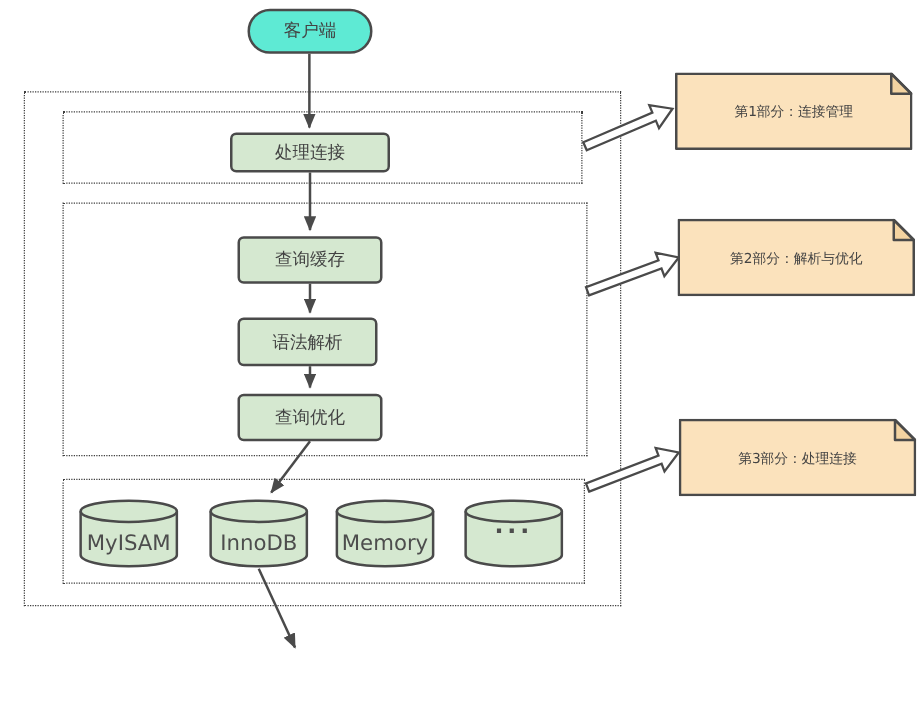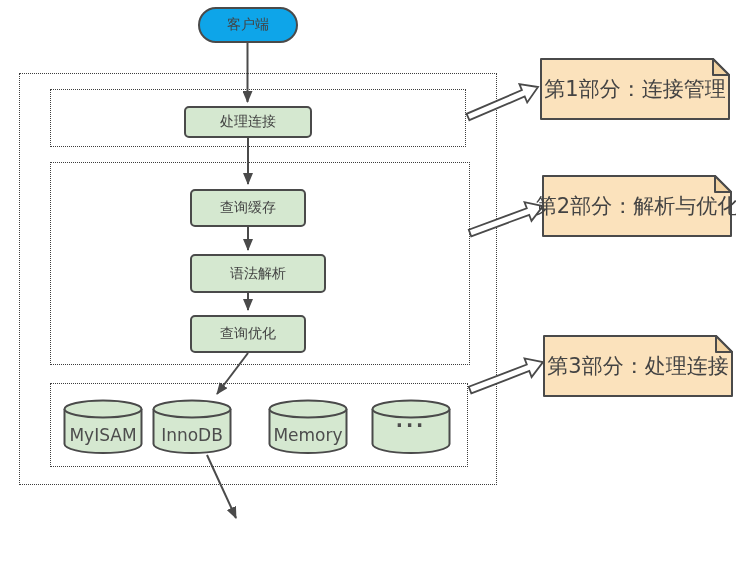--- a/index.html
+++ b/index.html
@@ -15,48 +15,48 @@
   #sec2      { left:50px;  top:162px; width:420px; height:203px; }
   #sec3      { left:50px;  top:383px; width:418px; height:84px;  }
 
   
   .node {
     position:absolute; display:flex; align-items:center; justify-content:center;
     font-size:14px; border:2px solid #4a4a4a; box-sizing:border-box;
     white-space:nowrap; color:#434343;
   }
   .green { background:#d5e8d0; border-radius:5px; }
-  .blue  { background:#0ea5e9; }
+  .blue  { background:#5eead4; }
   #client     { left:198px; top:7px;   width:100px; height:36px; border-radius:18px; }
   #handle     { left:184px; top:106px; width:128px; height:32px; }
   #cache      { left:190px; top:189px; width:116px; height:38px; }
-  #parse      { left:190px; top:254px; width:136px; height:39px; }
+  #parse      { left:190px; top:254px; width:112px; height:39px; }
   #optimize   { left:190px; top:315px; width:116px; height:38px; }
   #filesystem { left:142px; top:523px; width:195px; height:49px; border-radius:25px; }
 
   
   .cylinder { position:absolute; width:80px; height:56px; }
   .cylinder svg { position:absolute; left:0; top:0; }
   .cyl-label {
     position:absolute; left:0; right:0; top:26px; text-align:center;
     font-size:17px; color:#4d4d4d;
   }
   #cyl-myisam { left:63px;  top:399px; }
-  #cyl-innodb { left:152px; top:399px;text-decoration:underline; }
+  #cyl-innodb { left:167px; top:399px;text-decoration:underline; }
   #cyl-memory { left:268px; top:399px; }
   #cyl-dots   { left:371px; top:399px; }
   #cyl-dots .cyl-label { top:10px; font-size:19px; font-weight:bold; letter-spacing:3px; }
 
   
   .note { position:absolute; width:190px; height:62px; }
   .note svg { position:absolute; left:0; top:0; }
   .note-label {
     position:absolute; left:0; top:0; right:0; bottom:0;
     display:flex; align-items:center; justify-content:center;
-    font-size:21px; color:#434343; white-space:nowrap;
+    font-size:11px; color:#434343; white-space:nowrap;
   }
   #note1 { left:540px; top:58px;  }
   #note2 { left:542px; top:175px; }
   #note3 { left:543px; top:335px; }
 
   
   #connectors { position:absolute; left:0; top:0; pointer-events:none; }
 </style>
 </head>
 <body>

